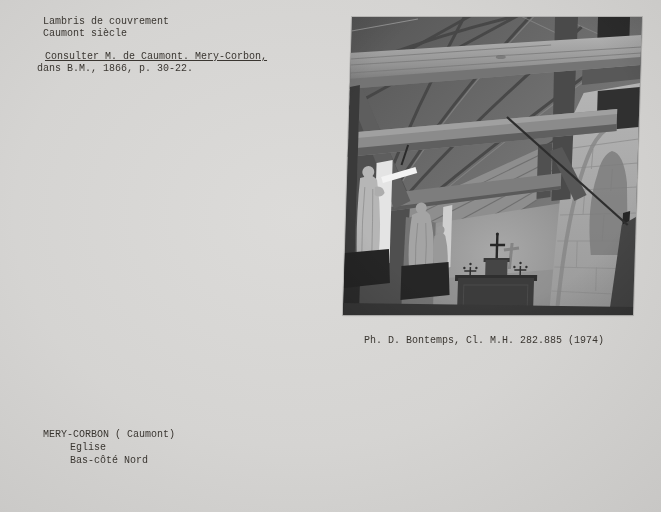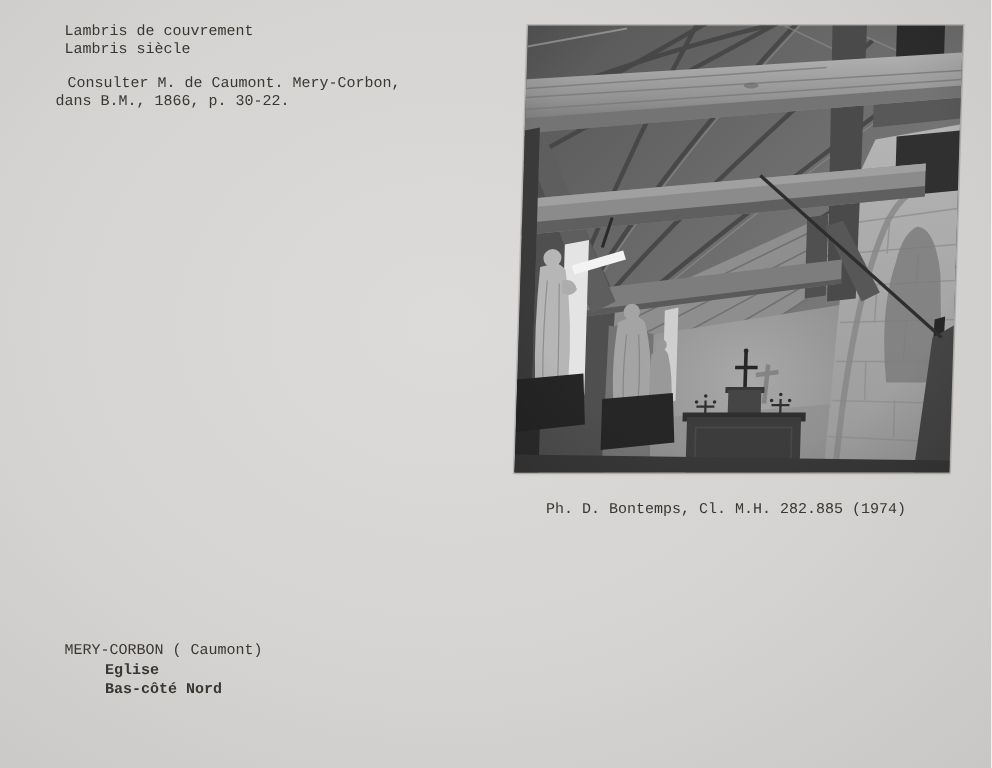--- a/index.html
+++ b/index.html
@@ -9,41 +9,41 @@
   }
   #card{
     position:relative;width:661px;height:512px;
     background:radial-gradient(ellipse at 45% 42%, #dcdbd9 0%, var(--card-bg,#d5d4d2) 55%, #c8c7c5 100%);
     color:var(--text,#3a3631);
     font-size:10px;line-height:12px;
   }
   .tline{white-space:pre;}
   #title-block{position:absolute;left:43px;top:16px;}
   #reference-block{position:absolute;left:37px;top:51px;}
-  #reference-block .tline:first-child{padding-left:8px;}
+  #reference-block .tline:first-child{padding-left:8px;text-decoration:underline;}
   #photo-frame{
     position:absolute;left:352px;top:17px;width:290px;height:298px;
     transform:skewX(-1.74deg);transform-origin:top left;
     outline:1px solid rgba(0,0,0,0.14);
     box-shadow:0 1px 2px rgba(0,0,0,0.12);
     background:#7c7c7c;
   }
   #photo-frame svg{display:block;width:290px;height:298px;}
   #photo-caption{position:absolute;left:364px;top:335px;}
   #location-block{position:absolute;left:43px;top:428px;line-height:13px;}
-  #location-block .tline.indent{padding-left:27px;font-weight:bold;}
+  #location-block .tline.indent{padding-left:27px;}
 </style>
 </head>
 <body>
 
 <div id="card" style="--card-bg: #d5d4d2; --text: #3a3631;">
 
   <div id="title-block">
     <div class="tline">Lambris de couvrement</div>
-    <div class="tline">Lambris siècle</div>
+    <div class="tline">Caumont siècle</div>
   </div>
 
   <div id="reference-block">
     <div class="tline">Consulter M. de Caumont. Mery-Corbon,</div>
     <div class="tline">dans B.M., 1866, p. 30-22.</div>
   </div>
 
   <div id="photo-frame">
     <svg viewBox="0 0 290 298" preserveAspectRatio="none">
       <defs>

